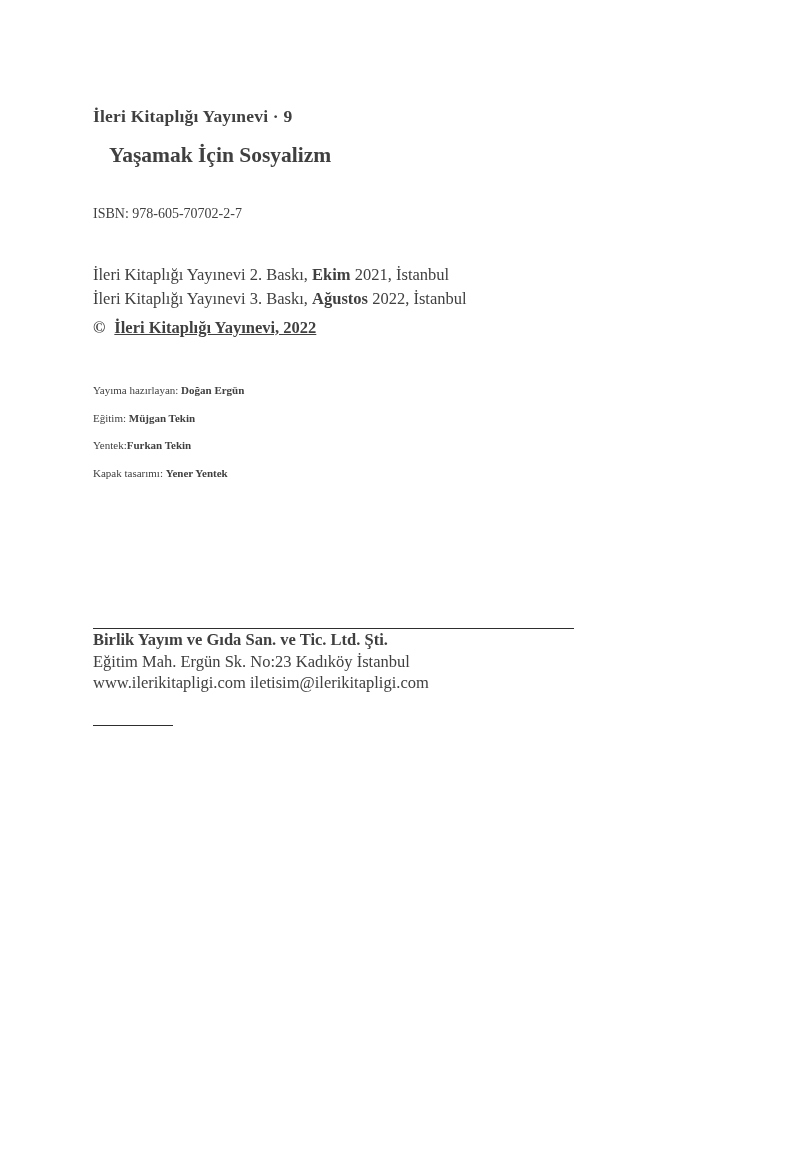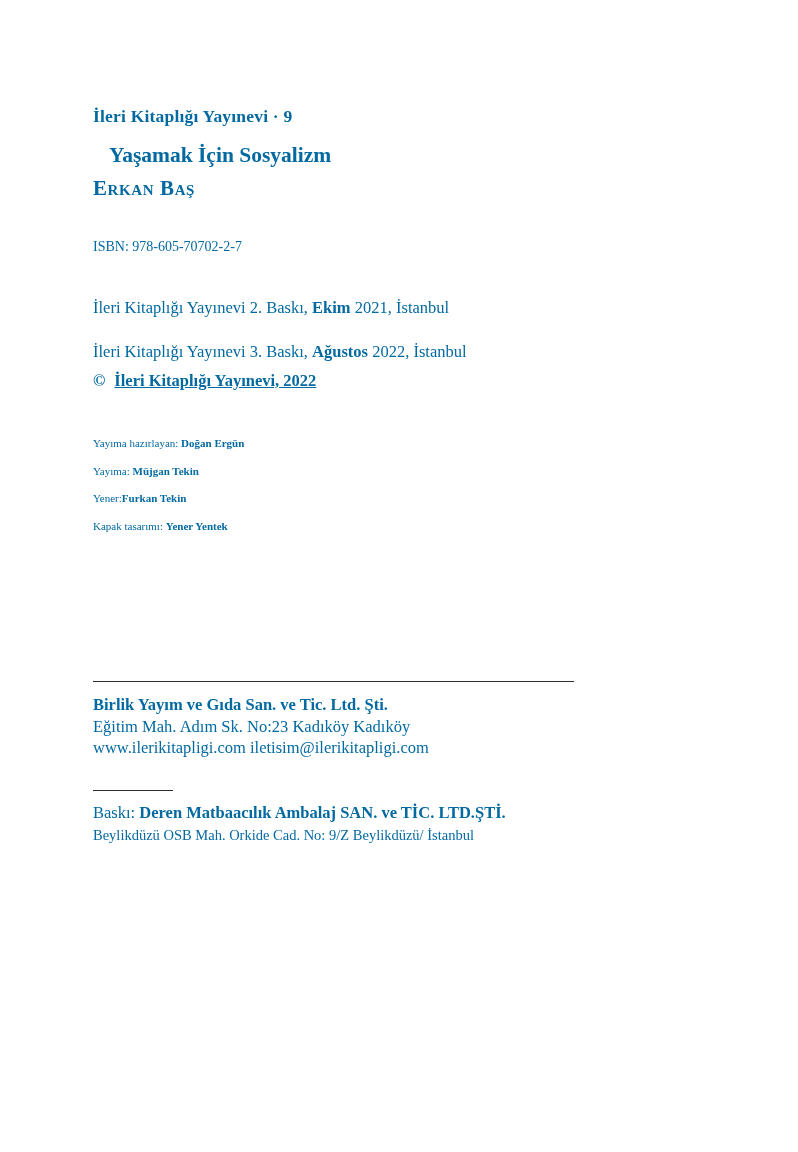--- a/index.html
+++ b/index.html
@@ -6,21 +6,21 @@
     margin: 0;
     padding: 0;
     background: #ffffff;
   }
   .page {
     position: relative;
     width: 686px;
     height: 1152px;
     background: #ffffff;
     font-family: "Liberation Serif", serif;
-    color: #0369a1;
+    color: #404040;
     overflow: hidden;
     padding-left: 28px;
   }
   .content {
     position: absolute;
     left: 93px;
     top: 106px;
     width: 620px;
   }
   .series-line {
@@ -43,21 +43,21 @@
   }
   .isbn-line {
     font-size: 14px;
     margin: 38px 0 0 0;
   }
   .edition-line {
     font-size: 16.5px;
     margin: 0;
   }
   .edition-line.first { margin-top: 43px; }
-  .edition-line.second { margin-top: 24px; }
+  .edition-line.second { margin-top: 4px; }
   .bold { font-weight: 700; text-align: center; }
   .copyright-line {
     font-size: 16.5px;
     margin: 9px 0 0 0;
     text-decoration: underline;
   }
   .copyright-symbol {
     display: inline-block;
     margin-right: 9px;
     font-weight: 600;
@@ -70,21 +70,20 @@
     line-height: 27.5px;
     margin: 0;
   }
   .rule-long {
     border: none;
     border-top: 1.5px solid #2f2d2d;
     width: 481px;
     margin: 141px 0 0 0;
   }
   .publisher-block {
-    margin-top: 12px;
     font-size: 16.5px;
     line-height: 21.5px;
   }
   .publisher-name { font-weight: 700; }
   .rule-short {
     border: none;
     border-top: 1.5px solid #2f2d2d;
     width: 80px;
     margin: 31px 0 0 0;
   }
@@ -104,46 +103,41 @@
 </head>
 <body>
 
 <div class="page">
   <div class="content">
 
     <p class="series-line">İleri Kitaplığı Yayınevi · 9</p>
 
     <p class="book-title">Yaşamak İçin Sosyalizm</p>
 
-    <p class="book-author">Erkan Baş</p>
 
     <p class="isbn-line">ISBN: 978-605-70702-2-7</p>
 
     <p class="edition-line first"><span>İleri Kitaplığı Yayınevi 2. Baskı, </span><span class="bold">Ekim</span><span> 2021, İstanbul</span></p>
 
     <p class="edition-line second"><span>İleri Kitaplığı Yayınevi 3. Baskı, </span><span class="bold">Ağustos</span><span> 2022, İstanbul</span></p>
 
     <p class="copyright-line"><span class="copyright-symbol">©</span><span class="bold">İleri Kitaplığı Yayınevi, 2022</span></p>
 
     <div class="credits">
       <p class="credit-line"><span>Yayıma hazırlayan: </span><span class="bold">Doğan Ergün</span></p>
-      <p class="credit-line"><span>Yayıma: </span><span class="bold">Müjgan Tekin</span></p>
-      <p class="credit-line"><span>Yener:</span><span class="bold">Furkan Tekin</span></p>
+      <p class="credit-line"><span>Eğitim: </span><span class="bold">Müjgan Tekin</span></p>
+      <p class="credit-line"><span>Yentek:</span><span class="bold">Furkan Tekin</span></p>
       <p class="credit-line"><span>Kapak tasarımı: </span><span class="bold">Yener Yentek</span></p>
     </div>
 
     <hr class="rule-long">
 
     <div class="publisher-block">
       <div class="publisher-name">Birlik Yayım ve Gıda San. ve Tic. Ltd. Şti.</div>
-      <div>Eğitim Mah. Adım Sk. No:23 Kadıköy Kadıköy</div>
+      <div>Eğitim Mah. Ergün Sk. No:23 Kadıköy İstanbul</div>
       <div>www.ilerikitapligi.com iletisim@ilerikitapligi.com</div>
     </div>
 
     <hr class="rule-short">
 
-    <div class="printing-block">
-      <p class="printing-line"><span>Baskı: </span><span class="bold">Deren Matbaacılık Ambalaj SAN. ve TİC. LTD.ŞTİ.</span></p>
-      <p class="printing-address">Beylikdüzü OSB Mah. Orkide Cad. No: 9/Z Beylikdüzü/ İstanbul</p>
-    </div>
 
   </div>
 </div>
 
 </body></html>

